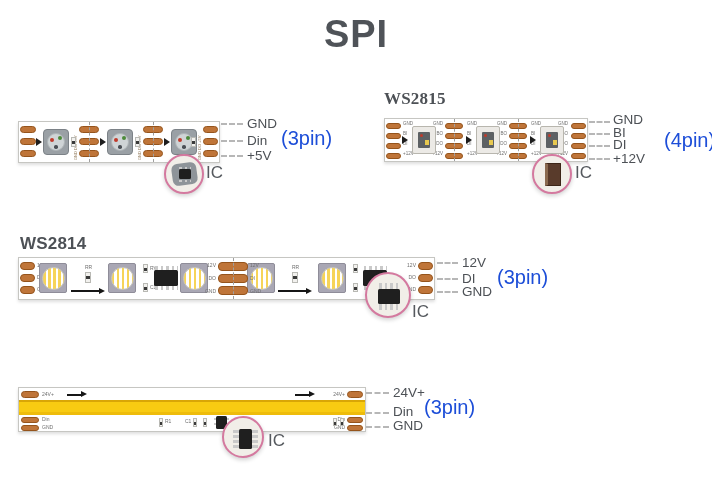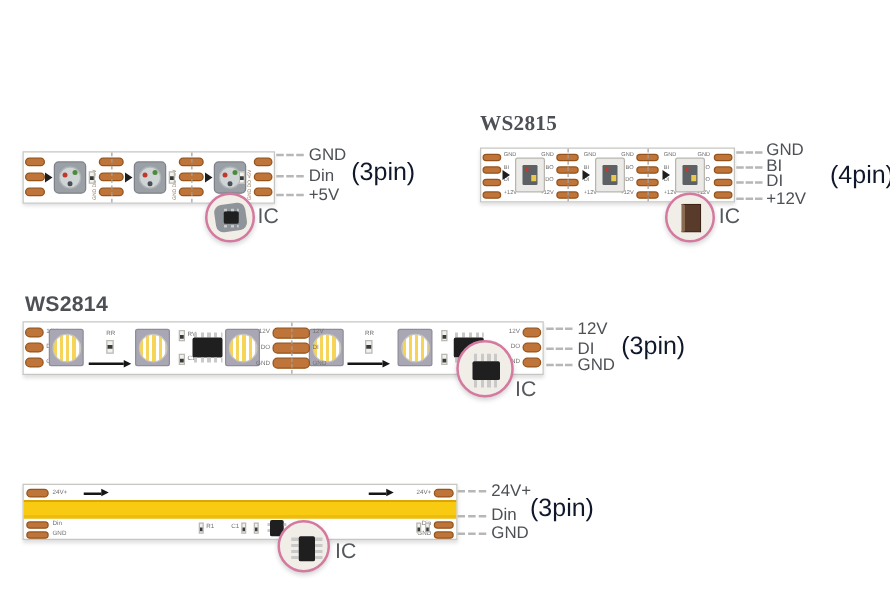--- a/index.html
+++ b/index.html
@@ -6,21 +6,21 @@
   .canvas{position:relative;width:712px;height:478px;background:#ffffff;overflow:hidden;
           font-family:"Liberation Sans",sans-serif;color:#4d5156;}
   .abs{position:absolute;}
   .page-title{font-size:38px;font-weight:700;letter-spacing:1px;color:#4f5358;text-align:center;}
   .sec-title{font-size:17px;font-weight:700;color:#4d5156;letter-spacing:.2px;}
   .strip{position:absolute;background:#fff;border:1px solid #c6c6c2;box-shadow:0 2px 3px rgba(0,0,0,.13);}
   .pad{position:absolute;background:#bf7539;border:1px solid #95541c;border-radius:4px;box-sizing:border-box;}
   .dash-v{position:absolute;width:0;border-left:1px dashed #9f9f9f;}
   .leader{position:absolute;height:0;border-top:2px dashed #b7b7b7;}
   .pin-label{position:absolute;font-size:13.5px;color:#4d5156;}
-  .pin-note{position:absolute;font-size:20px;color:#0f172a;}
+  .pin-note{position:absolute;font-size:20px;color:#1d4ed8;}
   .ic-label{position:absolute;font-size:17px;color:#55595e;}
   .tri{position:absolute;width:0;height:0;border-top:4px solid transparent;
        border-bottom:4px solid transparent;border-left:6px solid #1d1d1d;}
   .micro{position:absolute;font-size:5px;line-height:1;color:#6f6f6f;white-space:nowrap;}
   .microblock{position:absolute;font-size:4.5px;line-height:10px;color:#6f6f6f;white-space:pre-line;}
   .microv{position:absolute;font-size:4px;color:#8a7150;writing-mode:vertical-rl;
           transform:rotate(180deg);line-height:5px;letter-spacing:0;}
   .led2812{position:absolute;width:26px;height:26px;background:#9aa0a5;border:1px solid #7c8287;
            border-radius:4px;box-sizing:border-box;}
   .led2812 .lens{position:absolute;left:3px;top:3px;width:18px;height:18px;border-radius:50%;
@@ -44,20 +44,21 @@
   .arrow-head{position:absolute;width:0;height:0;border-top:3.5px solid transparent;
            border-bottom:3.5px solid transparent;border-left:6px solid #161616;}
   .cob-band{position:absolute;left:0;width:100%;
            background:linear-gradient(#d9a606 0 2px,#f8cb12 2px 12px,#eebc0b 12px 100%);}
 </style>
 </head>
 <body>
 
 <div class="canvas">
 
+  <div class="abs page-title" style="left:0;top:13px;width:712px;">SPI</div>
 
 
   <div class="strip" style="left:18px;top:121px;width:200px;height:40px;">
 
     <div class="pad" style="left:1px;top:4px;width:16px;height:7px;"></div>
     <div class="pad" style="left:1px;top:16px;width:16px;height:7px;"></div>
     <div class="pad" style="left:1px;top:28px;width:16px;height:7px;"></div>
     <div class="pad" style="left:60px;top:4px;width:20px;height:7px;"></div>
     <div class="pad" style="left:60px;top:16px;width:20px;height:7px;"></div>
     <div class="pad" style="left:60px;top:28px;width:20px;height:7px;"></div>

